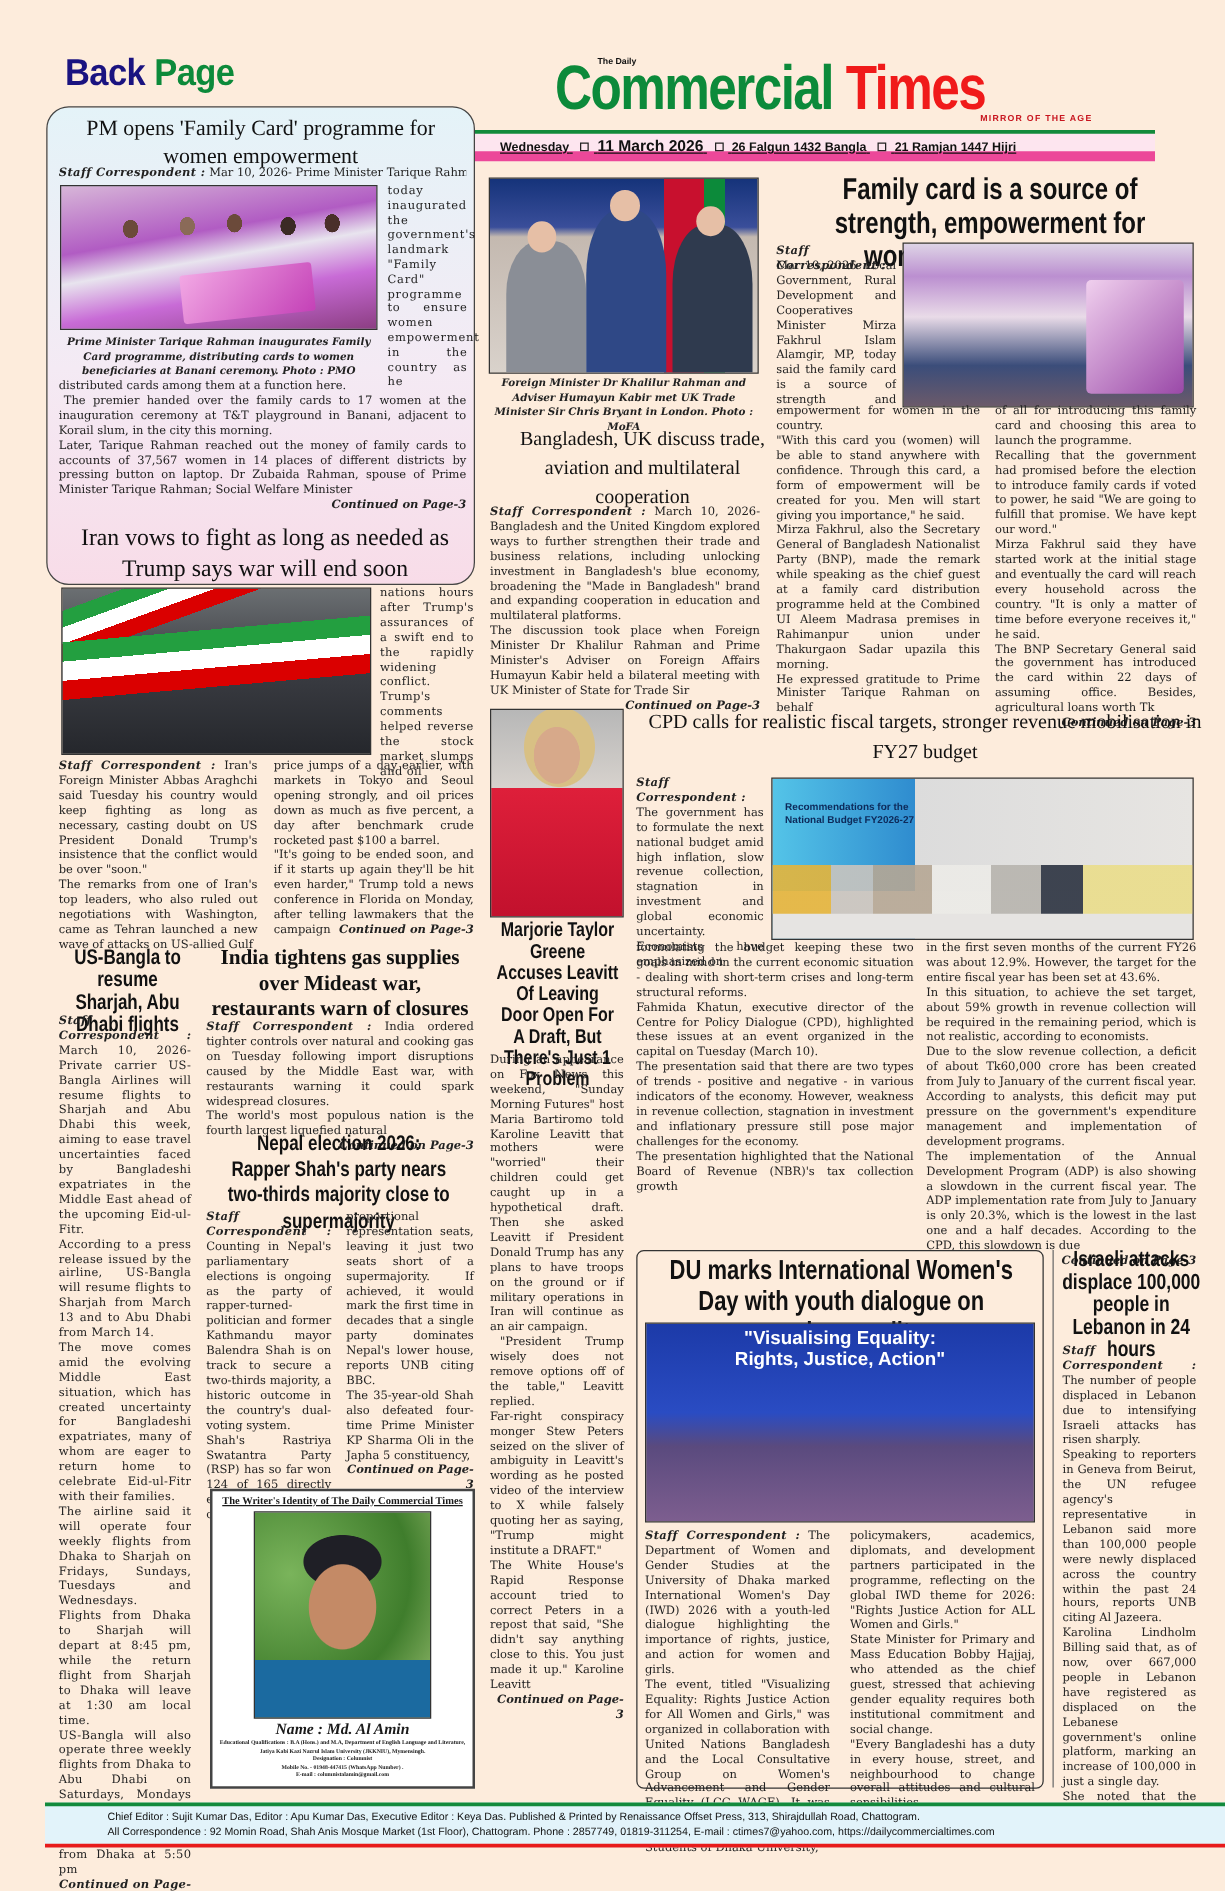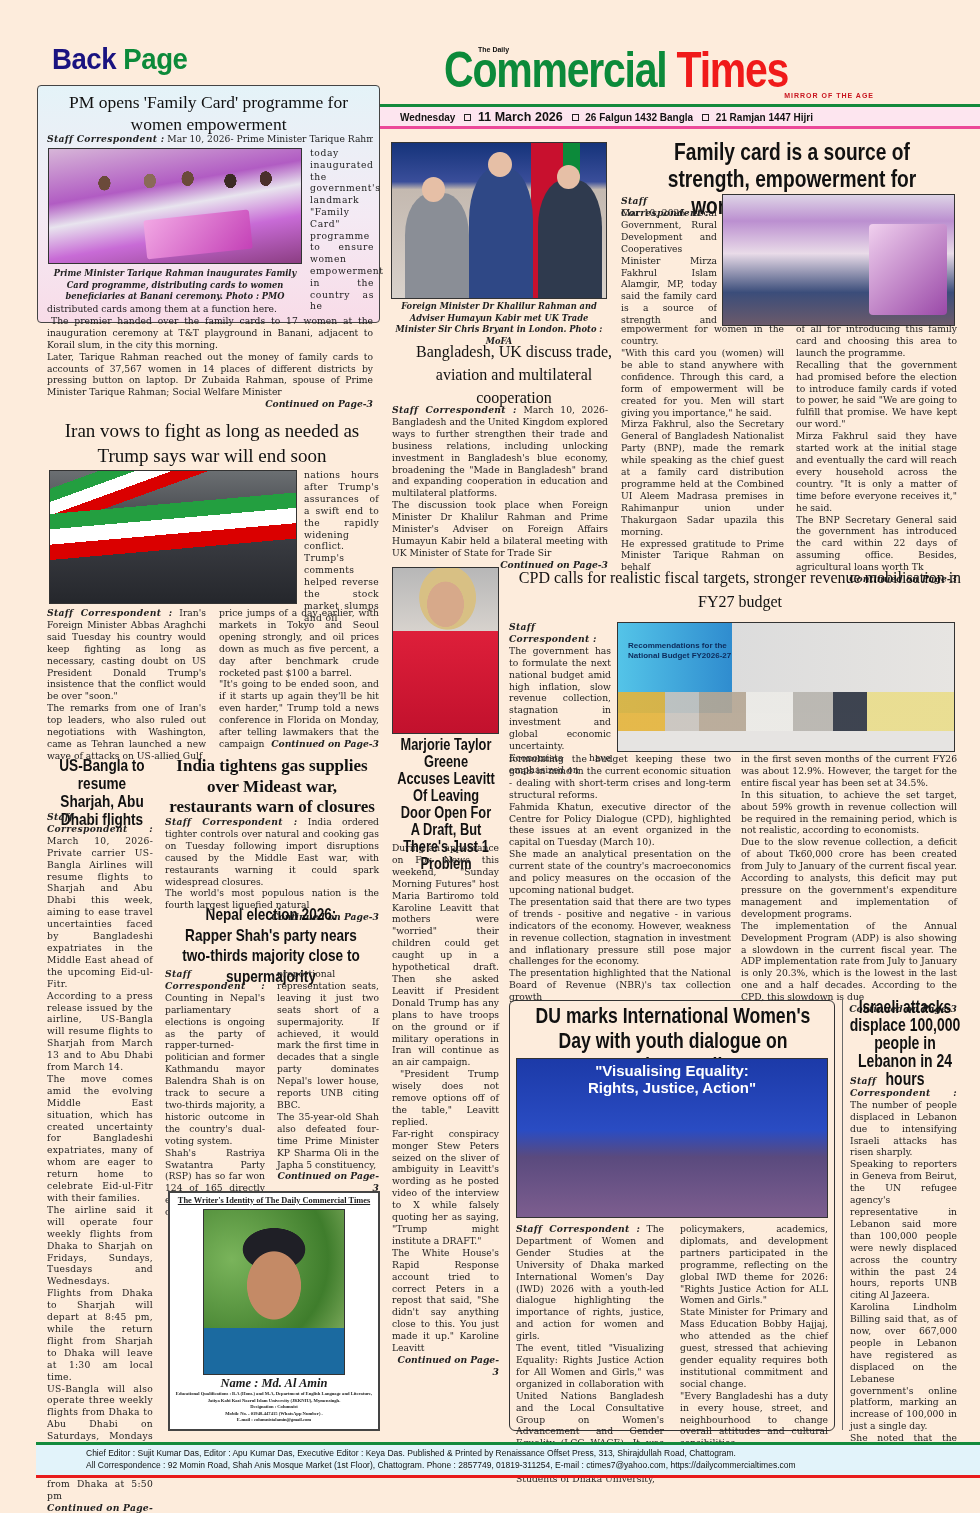--- a/index.html
+++ b/index.html
@@ -37,27 +37,28 @@
   }
   .logo .name .c { color: #0c8a3a; }
   .logo .name .t { color: #f01a1a; }
   .logo .tag {
     position: absolute; right: 0; top: 50px;
     font-family: "Liberation Sans", sans-serif; font-weight: 900;
     font-size: 7px; letter-spacing: 1px; color: #c8141e;
   }
 
   .dateline {
-    left: 380px; top: 104px; width: 600px; height: 25px;
+    left: 380px; top: 104px; width: 544px; height: 25px;
     background: #fde5ef;
     border-top: 3px solid #138a3c;
-    border-bottom: 3px solid #ec4899;
+    border-bottom: 8px solid #ec4899;
     font-family: "Liberation Sans", sans-serif; font-weight: 700;
     font-size: 10px; padding: 3px 0 0 20px; white-space: nowrap; color: #111;
     transform-origin: left;
+    text-decoration: underline;
   }
   .dateline .big { font-size: 12.5px; }
   .dateline .box {
     display: inline-block; width: 7px; height: 7px; border: 1px solid #222;
     margin: 0 4px 0 6px; vertical-align: 0px;
   }
 
   
   .hl {
     font-family: "Liberation Serif", serif;
@@ -77,22 +78,22 @@
   .cont { font-style: italic; font-weight: 700; float: right; }
   .cont-c { font-style: italic; font-weight: 700; display: block; text-align: right; }
   .caption {
     font-family: "DejaVu Serif", serif; font-style: italic; font-weight: 700;
     font-size: 8.3px; line-height: 11.5px; text-align: center; color: #222;
   }
   .photo { border: 1px solid #333; overflow: hidden; position: absolute; }
 
   
   .pm-box {
-    left: 37px; top: 85px; width: 343px; height: 238px;
-    border: 1px solid #444; border-radius: 4px;
+    left: 37px; top: 85px; width: 343px; height: 383px;
+    border: 1px solid #444; border-radius: 18px;
     background: linear-gradient(#e4f3f8 0%, #f4eaf4 55%, #f8dce8 100%);
   }
 
   
   .ph-pm {
     background:
       radial-gradient(ellipse 10px 12px at 22% 30%, #6b4a3a 60%, transparent 62%),
       radial-gradient(ellipse 10px 12px at 40% 28%, #8a6a58 60%, transparent 62%),
       radial-gradient(ellipse 10px 12px at 55% 26%, #6b4a3a 60%, transparent 62%),
       radial-gradient(ellipse 10px 12px at 72% 28%, #3b2a24 60%, transparent 62%),
@@ -346,26 +347,25 @@
   <div style="position:absolute;left:3%;top:14%;width:32%;font-family:'Liberation Sans',sans-serif;font-weight:700;font-size:8px;color:#0d2a5a;line-height:10px;">Recommendations for the National Budget FY2026-27</div>
   <div class="ppl"></div>
 </div>
 <div class="abs body" style="left:509px;top:621px;width:102px;">
   <span class="by">Staff Correspondent :</span>
   <div>The government has to formulate the next national budget amid high inflation, slow revenue collection, stagnation in investment and global economic uncertainty. Economists have emphasized on</div>
 </div>
 <div class="abs body" style="left:509px;top:753px;width:222px;">
   <p>formulating the budget keeping these two goals in mind in the current economic situation - dealing with short-term crises and long-term structural reforms.</p>
   <p>Fahmida Khatun, executive director of the Centre for Policy Dialogue (CPD), highlighted these issues at an event organized in the capital on Tuesday (March 10).</p>
-  <p>She made an analytical presentation on the current state of the country's macroeconomics and policy measures on the occasion of the upcoming national budget.</p>
   <p>The presentation said that there are two types of trends - positive and negative - in various indicators of the economy. However, weakness in revenue collection, stagnation in investment and inflationary pressure still pose major challenges for the economy.</p>
   <p>The presentation highlighted that the National Board of Revenue (NBR)'s tax collection growth</p>
 </div>
 <div class="abs body" style="left:741px;top:753px;width:216px;">
-  <p>in the first seven months of the current FY26 was about 12.9%. However, the target for the entire fiscal year has been set at 34.5%.</p>
+  <p>in the first seven months of the current FY26 was about 12.9%. However, the target for the entire fiscal year has been set at 43.6%.</p>
   <p>In this situation, to achieve the set target, about 59% growth in revenue collection will be required in the remaining period, which is not realistic, according to economists.</p>
   <p>Due to the slow revenue collection, a deficit of about Tk60,000 crore has been created from July to January of the current fiscal year. According to analysts, this deficit may put pressure on the government's expenditure management and implementation of development programs.</p>
   <p><span>The implementation of the Annual Development Program (ADP) is also showing a slowdown in the current fiscal year. The ADP implementation rate from July to January is only 20.3%, which is the lowest in the last one and a half decades. According to the CPD, this slowdown is due</span>
     <span class="cont">Continued on Page-3</span></p>
 </div>
 
 <div class="abs du-box">
   <div class="hl cond" style="position:absolute;left:-14px;top:2px;width:354px;font-size:22px;line-height:25px;">DU marks International Women's Day with youth dialogue on gender equality</div>
   <div class="photo ph-du" style="left:6px;top:57px;width:312px;height:160px;">
     <div class="t">"Visualising Equality: Rights, Justice, Action"</div>

